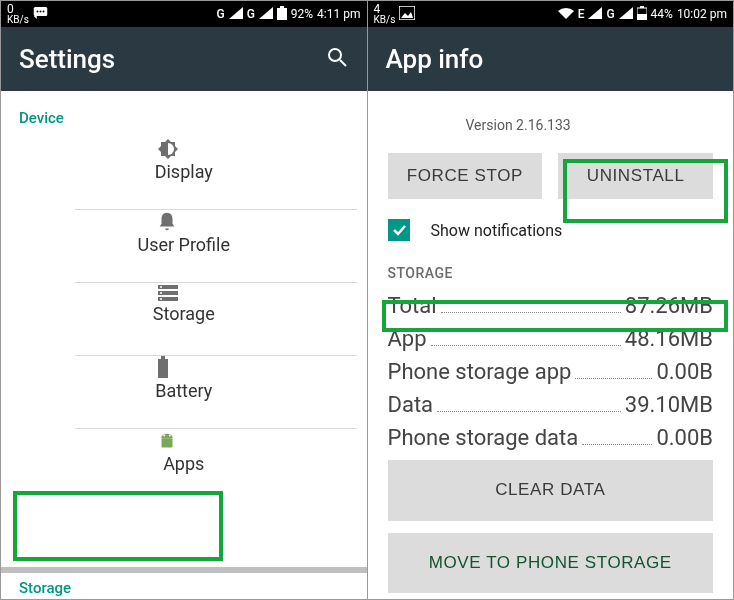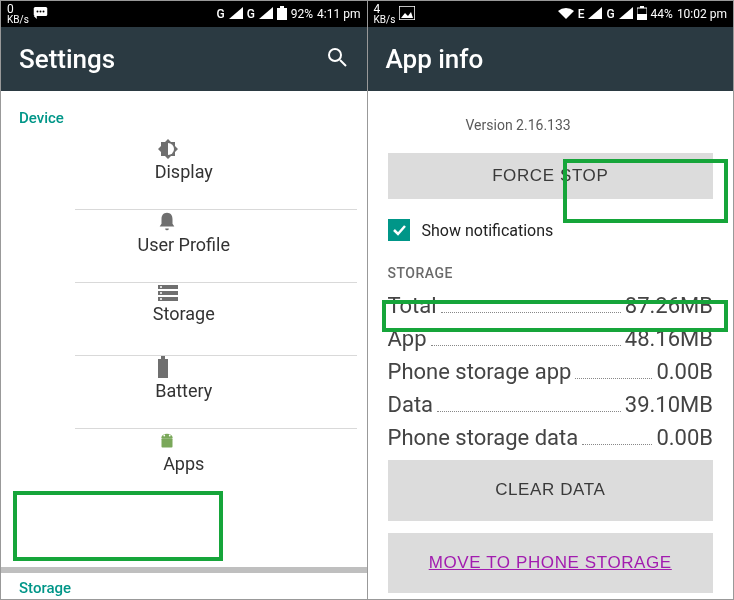--- a/index.html
+++ b/index.html
@@ -66,22 +66,22 @@
     position: absolute;
   }
   
   .version { color:#5a5a5a; font-size:14px; padding: 26px 0 14px 98px; }
   .btn-row { display:flex; gap:16px; padding: 6px 20px 12px 20px; }
   .btn {
     flex:1; background:#dcdcdc; color:#3a3a3a; border:none;
     height:46px; font-size:17px; letter-spacing:0.6px; font-weight:500;
   }
   .btn.full { width: calc(100% - 40px); margin: 6px 20px; }
-  .btn.disabled { color:#a21caf;text-decoration:underline; }
-  .chk-row { display:flex; align-items:center; gap:12px; padding: 8px 20px; }
+  .btn.disabled { color:#14532d; }
+  .chk-row { display:flex; align-items:center; gap:21px; padding: 8px 20px; }
   .chk { width:22px; height:22px; background:#009688; display:flex; align-items:center; justify-content:center; }
   .chk svg { display:block; }
   .chk-label { font-size:16px; color:#222; }
   .storage-head { color:#6a6a6a; font-size:14px; font-weight:500; letter-spacing:0.5px; padding:16px 20px 8px 20px; }
   .srow { display:flex; align-items:baseline; padding: 4px 20px; font-size:22px; color:#444; }
   .srow .k { white-space:nowrap; }
   .srow .dots { flex:1; border-bottom:1px dotted #888; margin: 0 4px 3px 4px; height:1px; }
   .srow .v { white-space:nowrap; }
   .personal { position:absolute; bottom:2px; left:18px; color:#009688; font-size:15px; font-weight:500; }
   .scroll-hint { position:absolute; left:0; right:0; bottom:26px; height:6px; background:#bfbfbf; }
@@ -236,20 +236,21 @@
     </div>
 
     <div class="app-bar">
       <span class="title">App info</span>
     </div>
 
     <div class="version">Version 2.16.133</div>
 
     <div class="btn-row">
       <button class="btn">FORCE STOP</button>
+      <button class="btn">UNINSTALL</button>
     </div>
 
     <div class="chk-row">
       <span class="chk">
         <svg width="16" height="16" viewBox="0 0 16 16">
             <path d="M3 8 L7 12 L14 4" stroke="#fff" stroke-width="2.5" fill="none"></path>
           </svg>
       </span>
       <span class="chk-label">Show notifications</span>
     </div>

